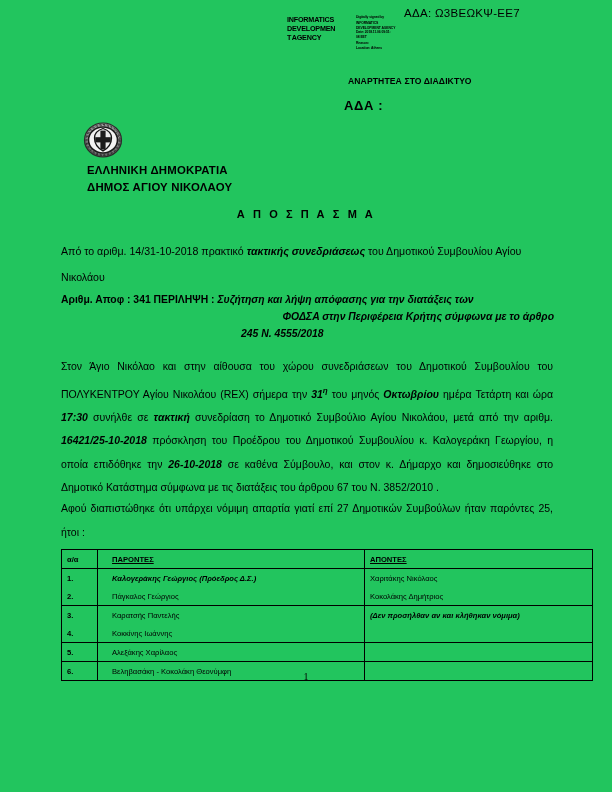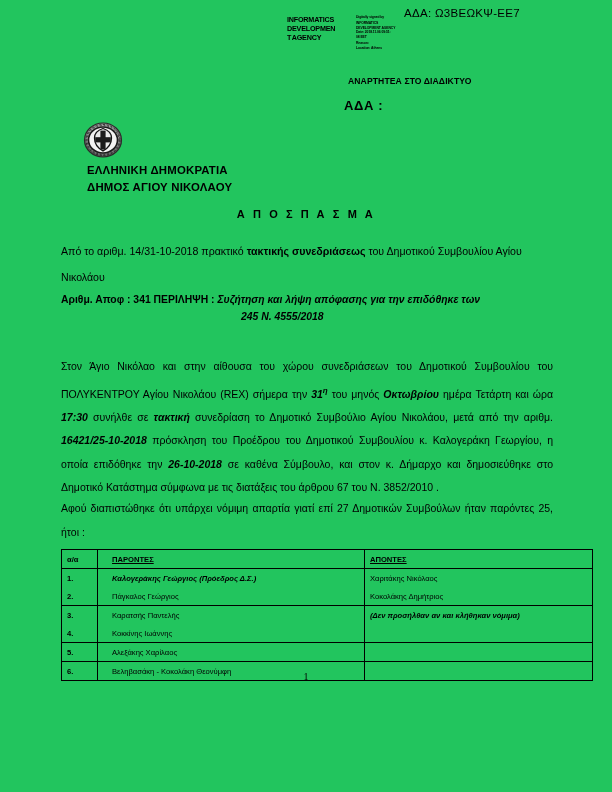--- a/index.html
+++ b/index.html
@@ -110,21 +110,21 @@
 
   
   .intro {
     position: absolute;
     top: 238px;
     left: 61px;
     width: 492px;
     font-size: 10.6px;
     line-height: 26px;
   }
-  .intro b { font-weight: bold; }
+  .intro b { font-weight: bold; font-style: italic; }
 
   
   .summary {
     position: absolute;
     top: 291px;
     left: 61px;
     width: 493px;
     font-size: 10.4px;
     line-height: 17px;
   }
@@ -243,22 +243,23 @@
   </div>
 
   <div class="apospasma">Α Π Ο Σ Π Α Σ Μ Α</div>
 
   <div class="intro">
     <span>Από το αριθμ. 14/31-10-2018 πρακτικό </span><b>τακτικής συνεδριάσεως</b><span> του Δημοτικού Συμβουλίου Αγίου Νικολάου</span>
   </div>
 
   <div class="summary">
     <span class="l1">
-      <span class="lbl">Αριθμ. Αποφ : 341 ΠΕΡΙΛΗΨΗ : </span><span class="txt">Συζήτηση και λήψη απόφασης για την επιδόθηκε των</span>
+      <span class="lbl">Αριθμ. Αποφ : 341 ΠΕΡΙΛΗΨΗ : </span><span class="txt">Συζήτηση και λήψη απόφασης για την διατάξεις των</span>
     </span>
+    <span class="l2 txt">ΦΟΔΣΑ στην Περιφέρεια Κρήτης σύμφωνα με το άρθρο</span>
     <span class="l3 txt">245 Ν. 4555/2018</span>
   </div>
 
   <div class="body-par p1">
     <span>Στον Άγιο Νικόλαο και στην αίθουσα του χώρου συνεδριάσεων του Δημοτικού Συμβουλίου του ΠΟΛΥΚΕΝΤΡΟΥ Αγίου Νικολάου (REX) σήμερα την </span><i>31</i><i style="vertical-align:super;font-size:8px;">η</i><span> του μηνός </span><i>Οκτωβρίου</i><span> ημέρα Τετάρτη και ώρα </span><i>17:30</i><span> συνήλθε σε </span><i>τακτική</i><span> συνεδρίαση το Δημοτικό Συμβούλιο Αγίου Νικολάου, μετά από την αριθμ. </span><i>16421/25-10-2018</i><span> πρόσκληση του Προέδρου του Δημοτικού Συμβουλίου κ. Καλογεράκη Γεωργίου, η οποία επιδόθηκε την </span><i>26-10-2018</i><span> σε καθένα Σύμβουλο, και στον κ. Δήμαρχο και δημοσιεύθηκε στο Δημοτικό Κατάστημα σύμφωνα με τις διατάξεις του άρθρου 67 του  Ν. 3852/2010 .</span>
   </div>
 
   <div class="body-par p2">Αφού διαπιστώθηκε ότι υπάρχει νόμιμη απαρτία γιατί επί 27 Δημοτικών Συμβούλων ήταν παρόντες 25, ήτοι :</div>
 
   <table class="tbl">

